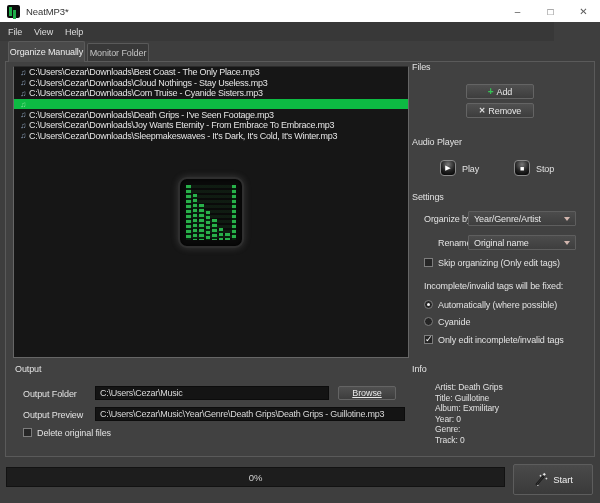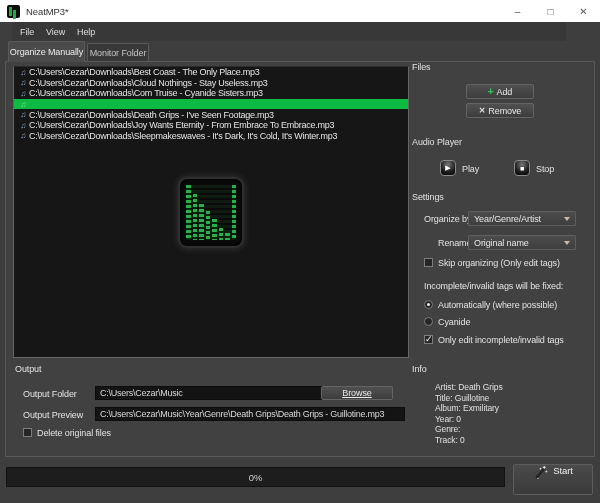--- a/index.html
+++ b/index.html
@@ -11,21 +11,21 @@
 
   
   .titlebar { position:absolute; top:0; left:0; width:600px; height:22px; background:#ffffff; display:flex; align-items:center; }
   .app-icon { position:relative; width:13px; height:13px; margin-left:7px; background:#0c0c0c; border-radius:2px; }
   .app-icon::after { content:''; position:absolute; left:2px; bottom:2px; width:3px; height:9px; background:#1fae49; box-shadow:4px 3px 0 #1fae49; }
   .title-text { margin-left:6px; font-size:9.5px; color:#333; }
   .win-controls { margin-left:auto; display:flex; height:100%; }
   .win-btn { width:33px; display:flex; align-items:center; justify-content:center; color:#5b5b5b; font-size:10px; }
 
   
-  .menubar { position:absolute; top:22px; left:12px; width:554px; height:19px; background:#383838; display:flex; align-items:center; padding-left:8px;text-align:center; }
+  .menubar { position:absolute; top:22px; left:0; width:554px; height:19px; background:#383838; display:flex; align-items:center; padding-left:8px;text-align:center; }
   .menu-item { padding:0 6px; color:#dedede; }
   .menu-item:first-child { padding-left:0; }
 
   
   .tab { position:absolute; display:flex; align-items:center; justify-content:center; border:1px solid #5a5a5a; border-bottom:none; border-radius:2px 2px 0 0; }
   #tab-organize { left:8px; top:41px; width:77px; height:21px; background:#4a4a4a; z-index:3; color:#ececec; }
   #tab-monitor  { left:87px; top:43px; width:62px; height:19px; background:#383838; z-index:1; color:#c4c4c4; }
 
   
   .tabpage { position:absolute; left:5px; top:61px; width:590px; height:396px; background:#414141; border:1px solid #5a5a5a; z-index:2; }
@@ -73,21 +73,21 @@
   .input { position:absolute; background:#141414; color:#d8d8d8; display:flex; align-items:center; padding:0 4px;
     font-size:9px; letter-spacing:-0.25px; white-space:nowrap; overflow:hidden; z-index:5; border:1px solid #0c0c0c; }
 
   
   .info-lines { position:absolute; left:435px; top:382px; font-size:8.5px; line-height:10.5px; color:#e0e0e0; z-index:5; }
 
   
   .progress { position:absolute; left:6px; top:467px; width:499px; height:20px; background:#1d1d1d; border:1px solid #121212;
     display:flex; align-items:center; justify-content:center; color:#d2d2d2; font-size:9.5px; z-index:5; }
   .start-btn { position:absolute; left:513px; top:464px; width:80px; height:31px; background:linear-gradient(#4a4a4a,#3a3a3a);
-    border:1px solid #5d5d5d; border-radius:2px; display:flex; justify-content:center; gap:5px;
+    border:1px solid #5d5d5d; border-radius:2px; display:flex; align-items:center; justify-content:center; gap:5px;
     color:#eee; font-size:9.5px; z-index:5; }
 </style>
 </head>
 <body>
 
 <div id="window">
 
   <div class="titlebar">
     <div class="app-icon"></div>
     <div class="title-text">NeatMP3*</div>
@@ -184,21 +184,21 @@
   <div class="radio selected" style="left:424px; top:300px;"></div>
   <div class="label" style="left:438px; top:300px;">Automatically (where possible)</div>
   <div class="radio" style="left:424px; top:317px;"></div>
   <div class="label" style="left:438px; top:317px;">Cyanide</div>
   <div class="checkbox checked" style="left:424px; top:335px;"></div>
   <div class="label" style="left:438px; top:335px;">Only edit incomplete/invalid tags</div>
 
   <div class="label" style="left:15px; top:364px;">Output</div>
   <div class="label" style="left:23px; top:389px;">Output Folder</div>
   <div class="input" style="left:95px; top:386px; width:234px; height:14px;">C:\Users\Cezar\Music</div>
-  <div class="btn" style="left:321px; top:386px; width:72px; height:14px;text-decoration:underline;">Browse</div>
+  <div class="btn" style="left:338px; top:386px; width:58px; height:14px;text-decoration:underline;">Browse</div>
   <div class="label" style="left:23px; top:410px;">Output Preview</div>
   <div class="input" style="left:95px; top:407px; width:310px; height:14px;text-align:center;">C:\Users\Cezar\Music\Year\Genre\Death Grips\Death Grips - Guillotine.mp3</div>
   <div class="checkbox" style="left:23px; top:428px;"></div>
   <div class="label" style="left:37px; top:428px;">Delete original files</div>
 
   <div class="label" style="left:412px; top:364px;">Info</div>
   <div class="info-lines">
     <div>Artist: Death Grips</div>
     <div>Title: Guillotine</div>
     <div>Album: Exmilitary</div>

